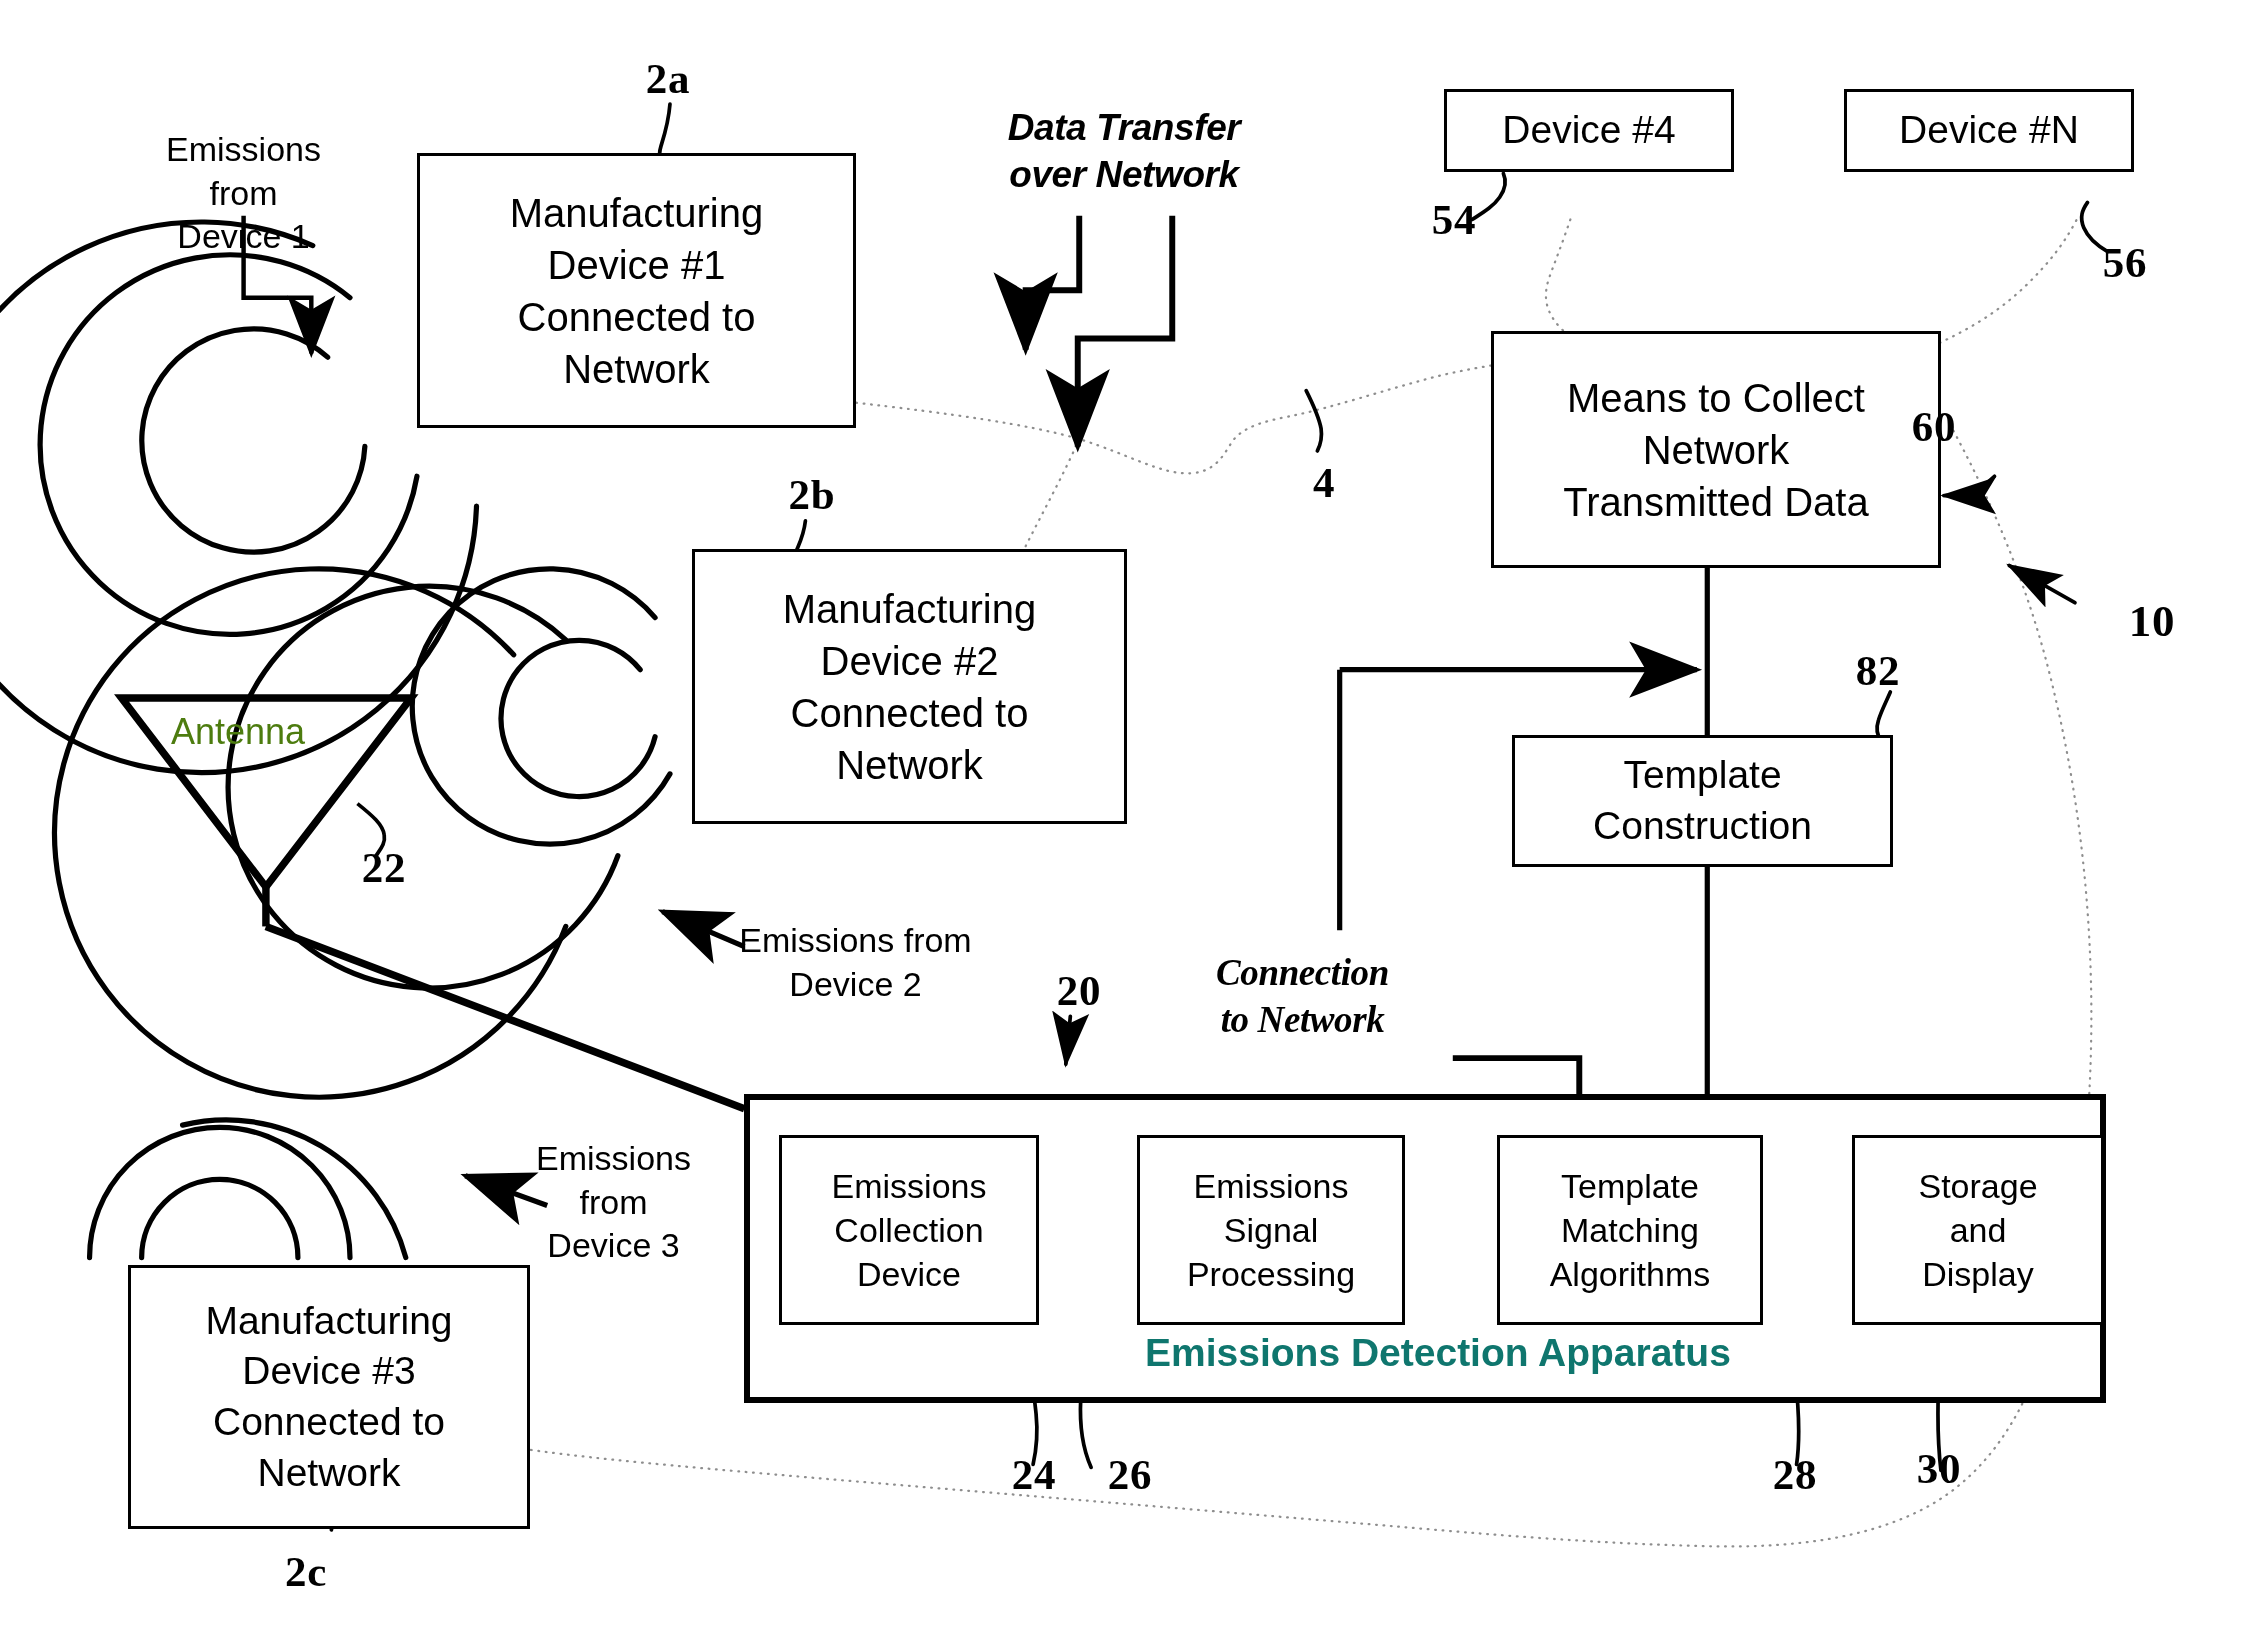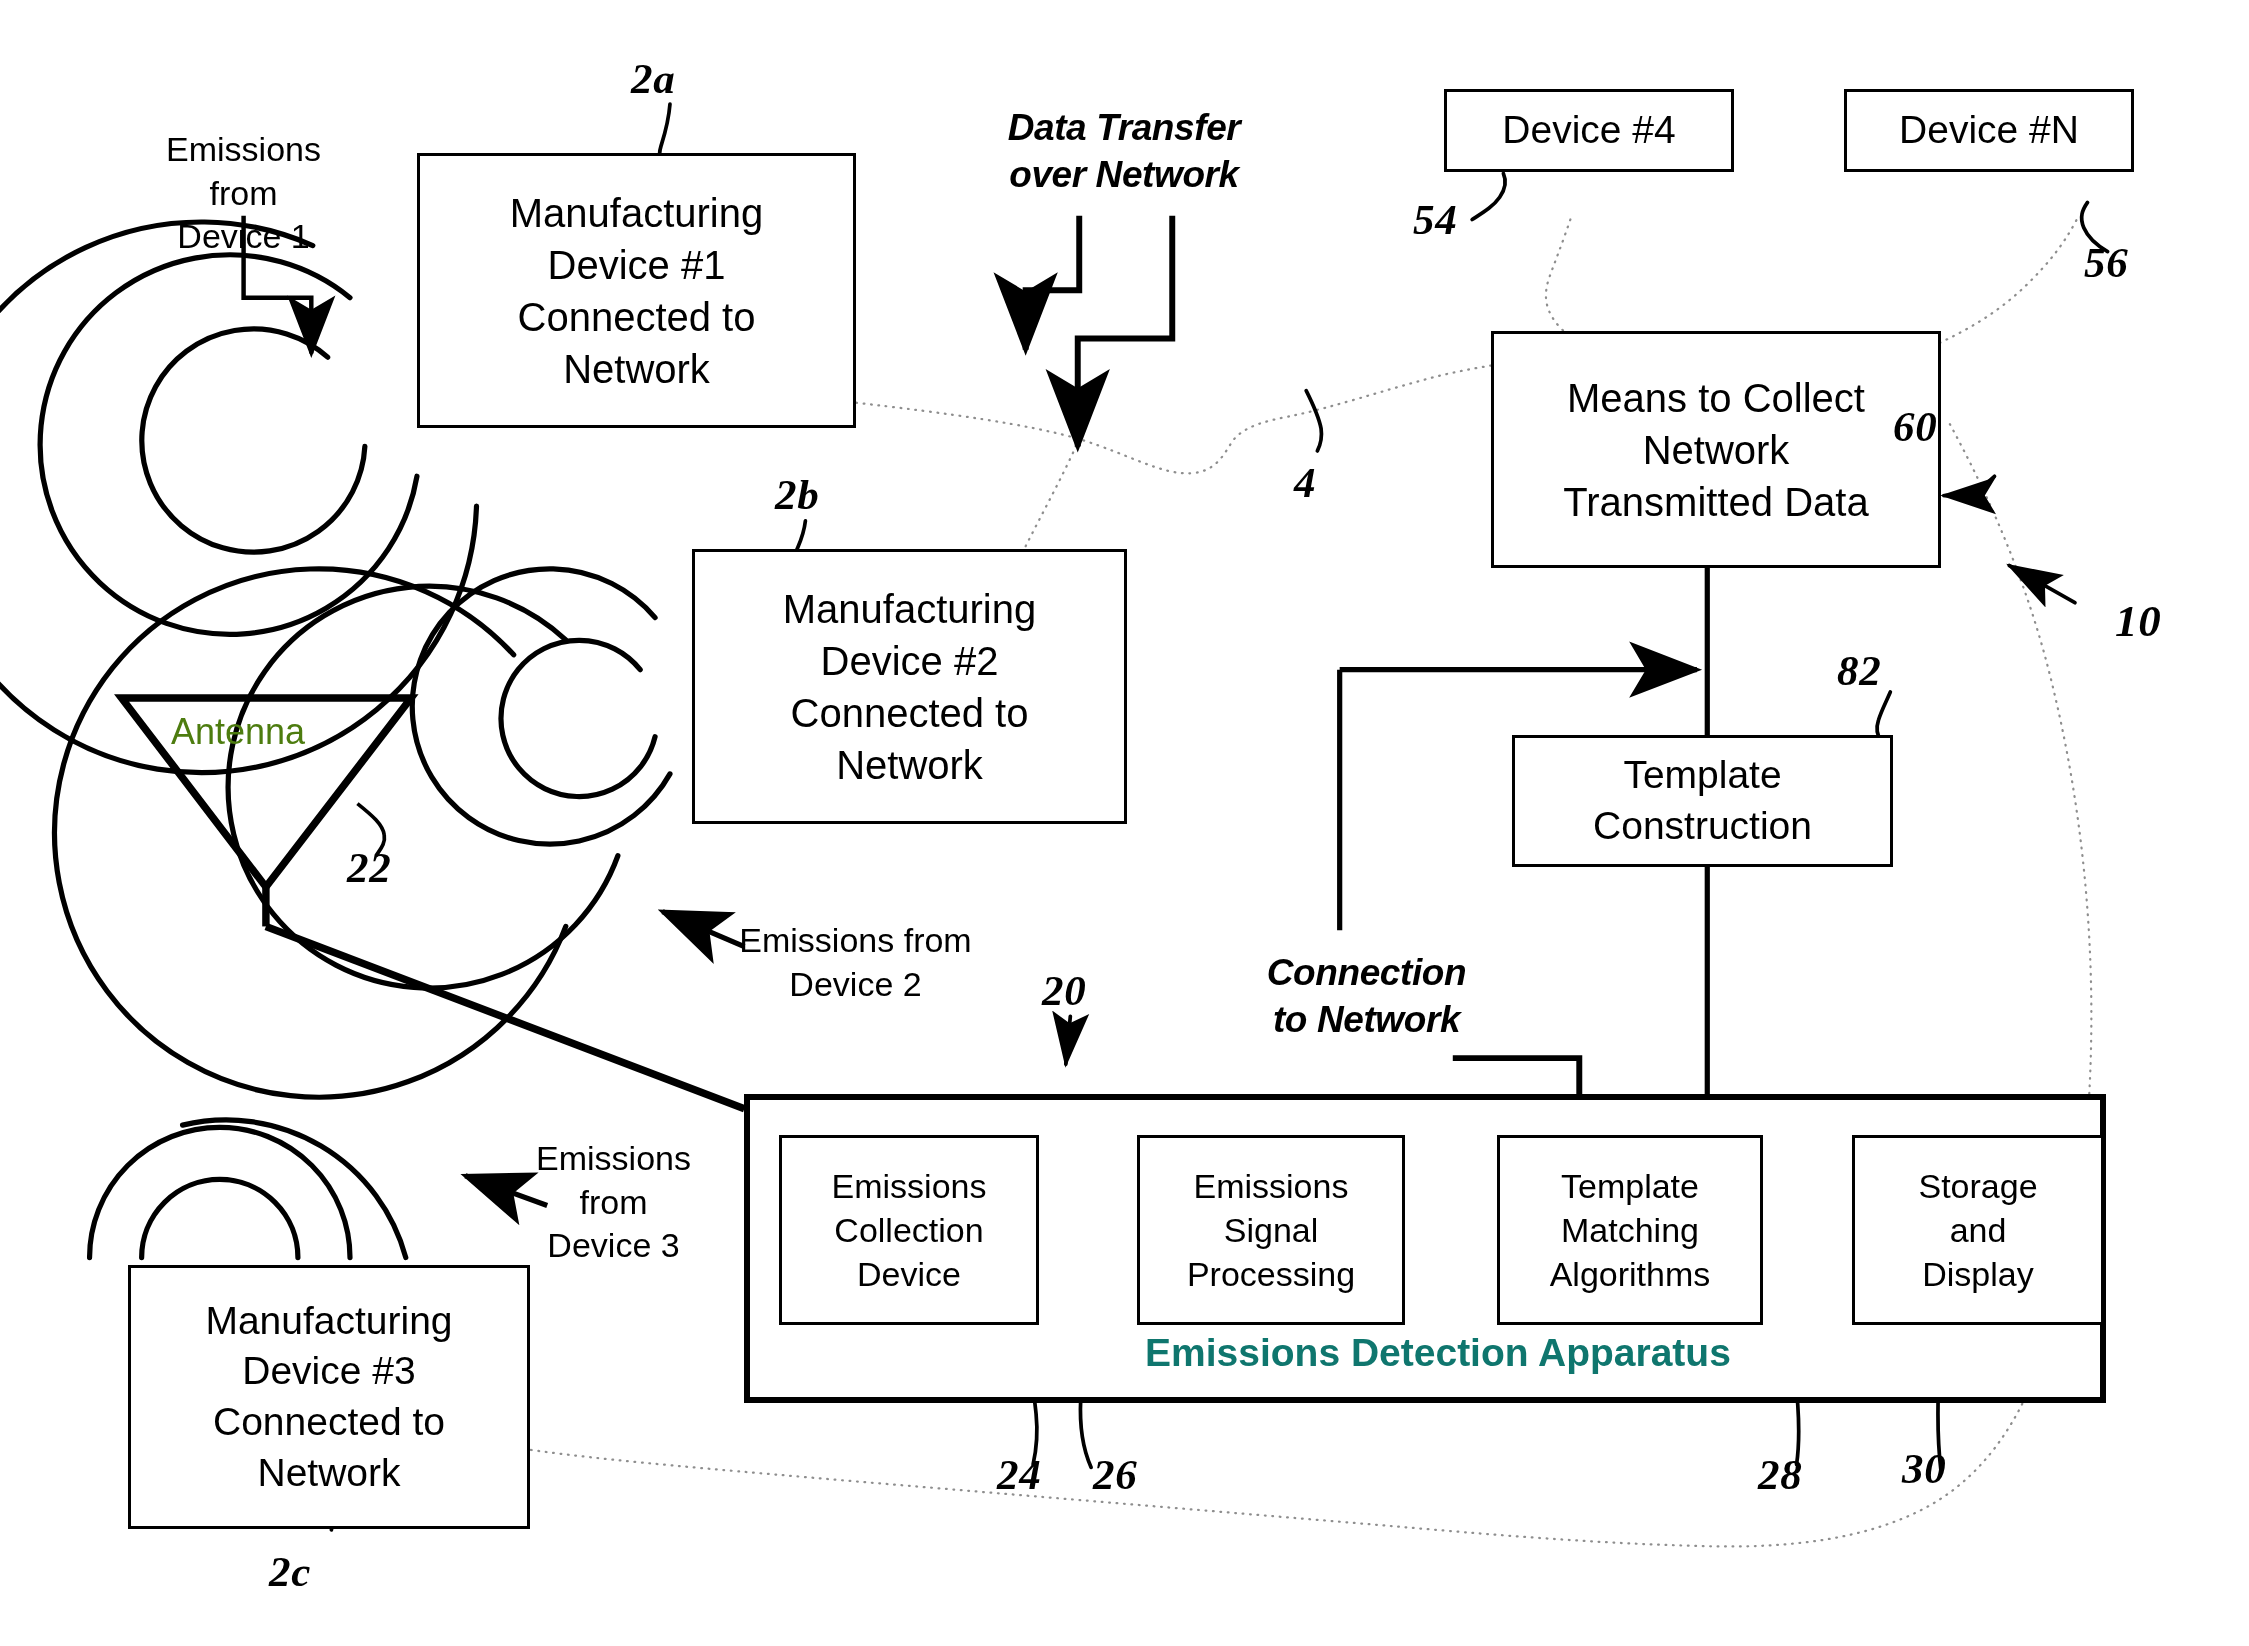--- a/index.html
+++ b/index.html
@@ -55,23 +55,23 @@
   .lbl.italic {
     font-style: italic;
     font-weight: 600;
     letter-spacing: -0.4px;
     text-align: center;
   }
   .refnum {
     position: absolute;
     color: #000;
     font-family: "Liberation Serif", serif;
-    font-style: italic;
     font-weight: 700;
     letter-spacing: 0.7px;
+    text-align: center;
   }
   .apparatus-title {
     position: absolute;
     font-weight: bold;
     color: #0f766e;
     font-family: "Liberation Sans", sans-serif;
     white-space: nowrap;
   }
   .antenna-label {
     position: absolute;
@@ -284,21 +284,21 @@
   <div class="lbl" style="left:714px; top:919px; width:283px; font-size:34px;">Emissions from
 Device 2</div>
 
   <div class="lbl" style="left:528px; top:1137px; width:171px; font-size:34px;">Emissions
 from
 Device 3</div>
 
   <div class="lbl italic" style="left:990px; top:104px; width:268px; font-size:37px;">Data Transfer
 over Network</div>
 
-  <div class="lbl italic" style="left:1240px; top:949px; width:253px; font-size:37px;">Connection
+  <div class="lbl italic" style="left:1176px; top:949px; width:253px; font-size:37px;font-family:Liberation Serif, serif;">Connection
 to Network</div>
 
   <div class="refnum" style="left:631px; top:54px; width:74px; font-size:43px;">2a</div>
 
   <div class="refnum" style="left:775px; top:470px; width:74px; font-size:43px;">2b</div>
 
   <div class="refnum" style="left:269px; top:1547px; width:74px; font-size:43px;">2c</div>
 
   <div class="refnum" style="left:1294px; top:458px; width:60px; font-size:43px;">4</div>
 

